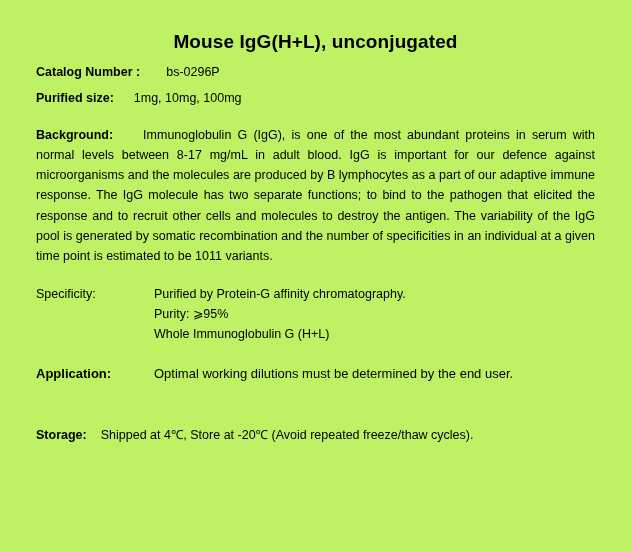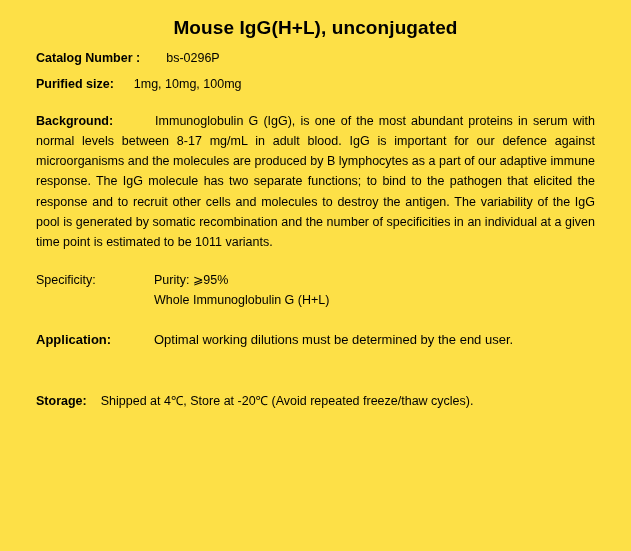--- a/index.html
+++ b/index.html
@@ -12,22 +12,22 @@
     height: 551px;
     font-family: "Liberation Sans", sans-serif;
     color: #000000;
     -webkit-font-smoothing: antialiased;
   }
   .page {
     position: relative;
     width: 631px;
     height: 551px;
     box-sizing: border-box;
-    padding: 0 36px;
-    background: #fde047;
+    padding: 14px 36px;
+    background: #bef264;
   }
   .doc-title {
     text-align: center;
     font-size: 19px;
     font-weight: bold;
     letter-spacing: 0.1px;
     margin: 0;
     padding-top: 17px;
     padding-bottom: 4px;
     color: #000;
@@ -48,21 +48,21 @@
   .gap-sm { display: inline-block; width: 14px; }
   .gap-md { display: inline-block; width: 20px; }
   .gap-lg { display: inline-block; width: 26px; }
 
   .para {
     margin-top: 16px;
     font-size: 12.5px;
     line-height: 1.62;
     text-align: justify;
   }
-  .para .field-label { margin-right: 16px; }
+  .para .field-label { margin-right: 4px; }
 
   .spec-block {
     margin-top: 18px;
     font-size: 12.5px;
     line-height: 1.6;
     display: flex;
     align-items: flex-start;
   }
   .spec-label {
     font-weight: normal;
@@ -106,20 +106,21 @@
   </div>
 
 
   <div class="para">
     <span class="field-label">Background:</span><span class="gap-lg"></span><span class="field-value">Immunoglobulin G (IgG), is one of the most abundant proteins in serum with normal levels between 8-17 mg/mL in adult blood. IgG is important for our defence against microorganisms and the molecules are produced by B lymphocytes as a part of our adaptive immune response. The IgG molecule has two separate functions; to bind to the pathogen that elicited the response and to recruit other cells and molecules to destroy the antigen. The variability of the IgG pool is generated by somatic recombination and the number of specificities in an individual at a given time point is estimated to be 1011 variants.</span>
   </div>
 
   <div class="spec-block">
     <span class="spec-label">Specificity:</span>
     <span class="spec-lines">
+      <span class="spec-line">Purified by Protein-G affinity chromatography.</span>
       <span class="spec-line">Purity:  ⩾95%</span>
       <span class="spec-line">Whole Immunoglobulin G (H+L)</span>
     </span>
   </div>
 
   <div class="app-block">
     <span class="app-label">Application:</span>
     <span class="app-value">Optimal working dilutions must be determined by the end user.</span>
   </div>
 

